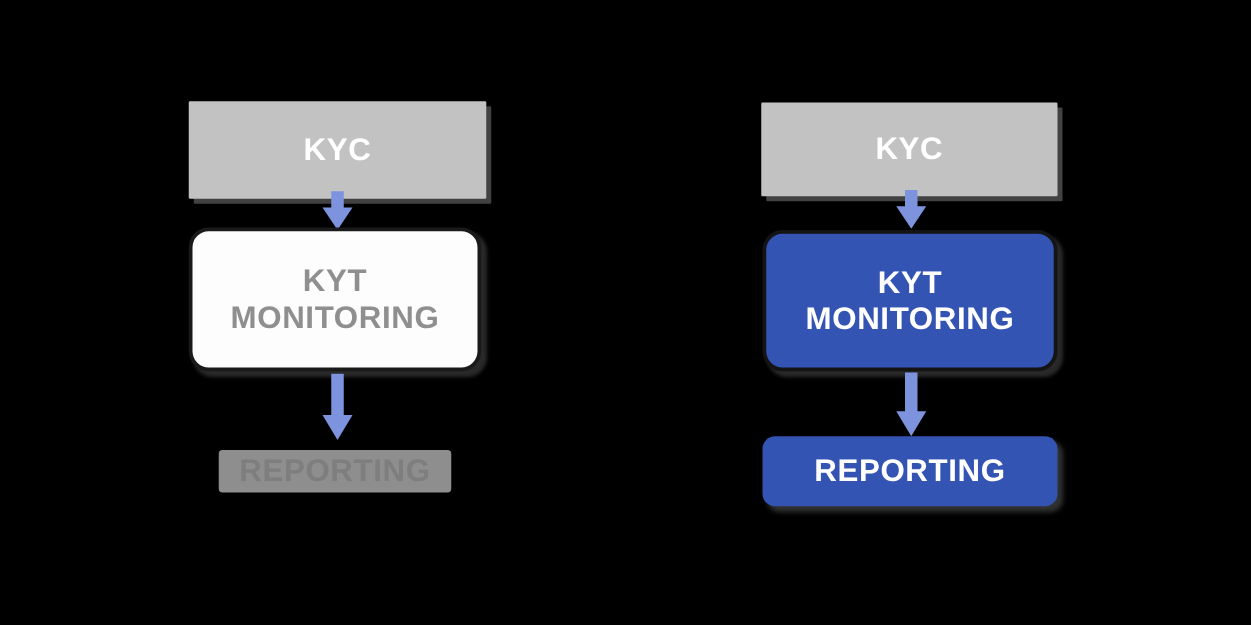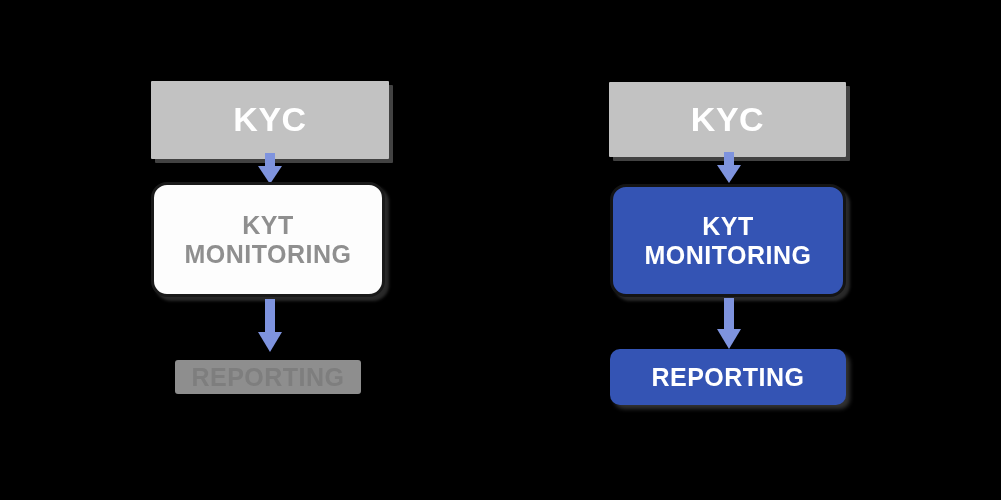--- a/index.html
+++ b/index.html
@@ -33,21 +33,21 @@
     font-weight: bold;
     letter-spacing: 0.5px;
     line-height: 1.15;
     user-select: none;
   }
 
   
   .node-kyc {
     background: #c2c2c2;
     color: #ffffff;
-    font-size: 34px;
+    font-size: 25px;
     border: none;
     border-radius: 1px;
     box-shadow: 4px 4px 0 rgba(120,120,120,0.55);
   }
 
   
   .node-kyt-inactive {
     background: #fdfdfd;
     color: #8f8f8f;
     font-size: 25px;

